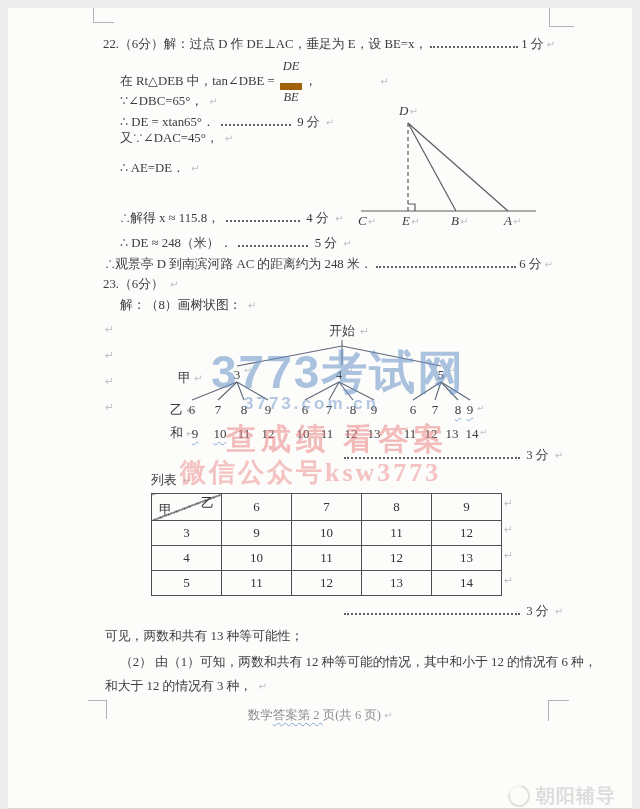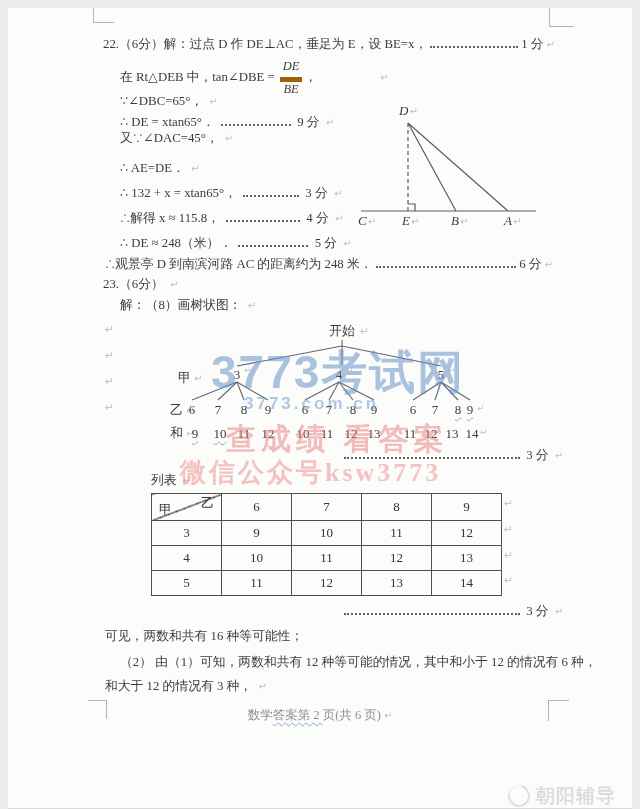--- a/index.html
+++ b/index.html
@@ -16,21 +16,21 @@
   .line{position:absolute;white-space:nowrap;font-size:12.8px;line-height:17px;}
   .flexline{display:flex;align-items:baseline;}
   .leader{display:inline-block;height:11px;border-bottom:2px dotted #616161;margin:0 3px;}
   .fleader{flex:1;min-width:16px;}
   .score{white-space:nowrap;}
   .pilcrow{color:#bfbfbf;font-size:10px;margin-left:3px;font-family:"DejaVu Sans",sans-serif;}
   .pmark{position:absolute;color:#c3c3c3;font-size:11px;font-family:"DejaVu Sans",sans-serif;}
 
   .frac{display:inline-flex;flex-direction:column;align-items:center;vertical-align:middle;
         font-style:italic;line-height:13px;font-size:12.5px;margin:0 2px 0 5px;}
-  .frac .num{border-bottom:5px solid #a16207;padding:0 3px 4px;}
+  .frac .num{border-bottom:7px solid #a16207;padding:0 3px 10px;}
   .frac .den{padding-top:1px;}
 
   
   svg line,svg path,svg polyline{stroke:#5c5c5c;stroke-width:1.2;fill:none;}
   .tree-svg line{stroke:#5f6878;stroke-width:1.1;}
   .dlabel{position:absolute;font-style:italic;font-size:13px;}
   .dlabel .pilcrow{margin-left:1px;}
 
   .tree-num{position:absolute;transform:translateX(-50%);font-size:13px;line-height:14px;}
   .tree-label{position:absolute;font-size:13px;line-height:14px;}
@@ -103,26 +103,20 @@
   <div class="line" style="left:112px;top:122px;">
     <span>又∵∠DAC=45°，</span>
     <span class="pilcrow">↵</span>
   </div>
 
   <div class="line" style="left:112px;top:152px;">
     <span>∴ AE=DE．</span>
     <span class="pilcrow">↵</span>
   </div>
 
-  <div class="line" style="left:112px;top:176px;">
-    <span>∴ 132 + x = xtan65°，</span>
-    <span class="leader" style="width:56px;"></span>
-    <span class="score">3 分</span>
-    <span class="pilcrow">↵</span>
-  </div>
 
   <div class="line" style="left:112px;top:201px;">
     <span>∴解得 x ≈ 115.8，</span>
     <span class="leader" style="width:74px;"></span>
     <span class="score">4 分</span>
     <span class="pilcrow">↵</span>
   </div>
 
   <div class="line" style="left:112px;top:226px;">
     <span>∴ DE ≈ 248（米）．</span>
@@ -275,21 +269,21 @@
   <span class="pmark" style="left:496px;top:541px;">↵</span>
   <span class="pmark" style="left:496px;top:566px;">↵</span>
 
   <div class="line" style="left:333px;top:594px;">
     <span class="leader" style="width:176px;"></span>
     <span class="score">3 分</span>
     <span class="pilcrow">↵</span>
   </div>
 
   <div class="line" style="left:97px;top:620px;">
-    <span>可见，两数和共有 16 种等可能性；</span>
+    <span>可见，两数和共有 13 种等可能性；</span>
   </div>
 
   <div class="line" style="left:112px;top:646px;">
     <span>（2） 由（1）可知，两数和共有 12 种等可能的情况，其中和小于 12 的情况有 6 种，</span>
   </div>
   <div class="line" style="left:97px;top:670px;">
     <span>和大于 12 的情况有 3 种，</span>
     <span class="pilcrow">↵</span>
   </div>
 

